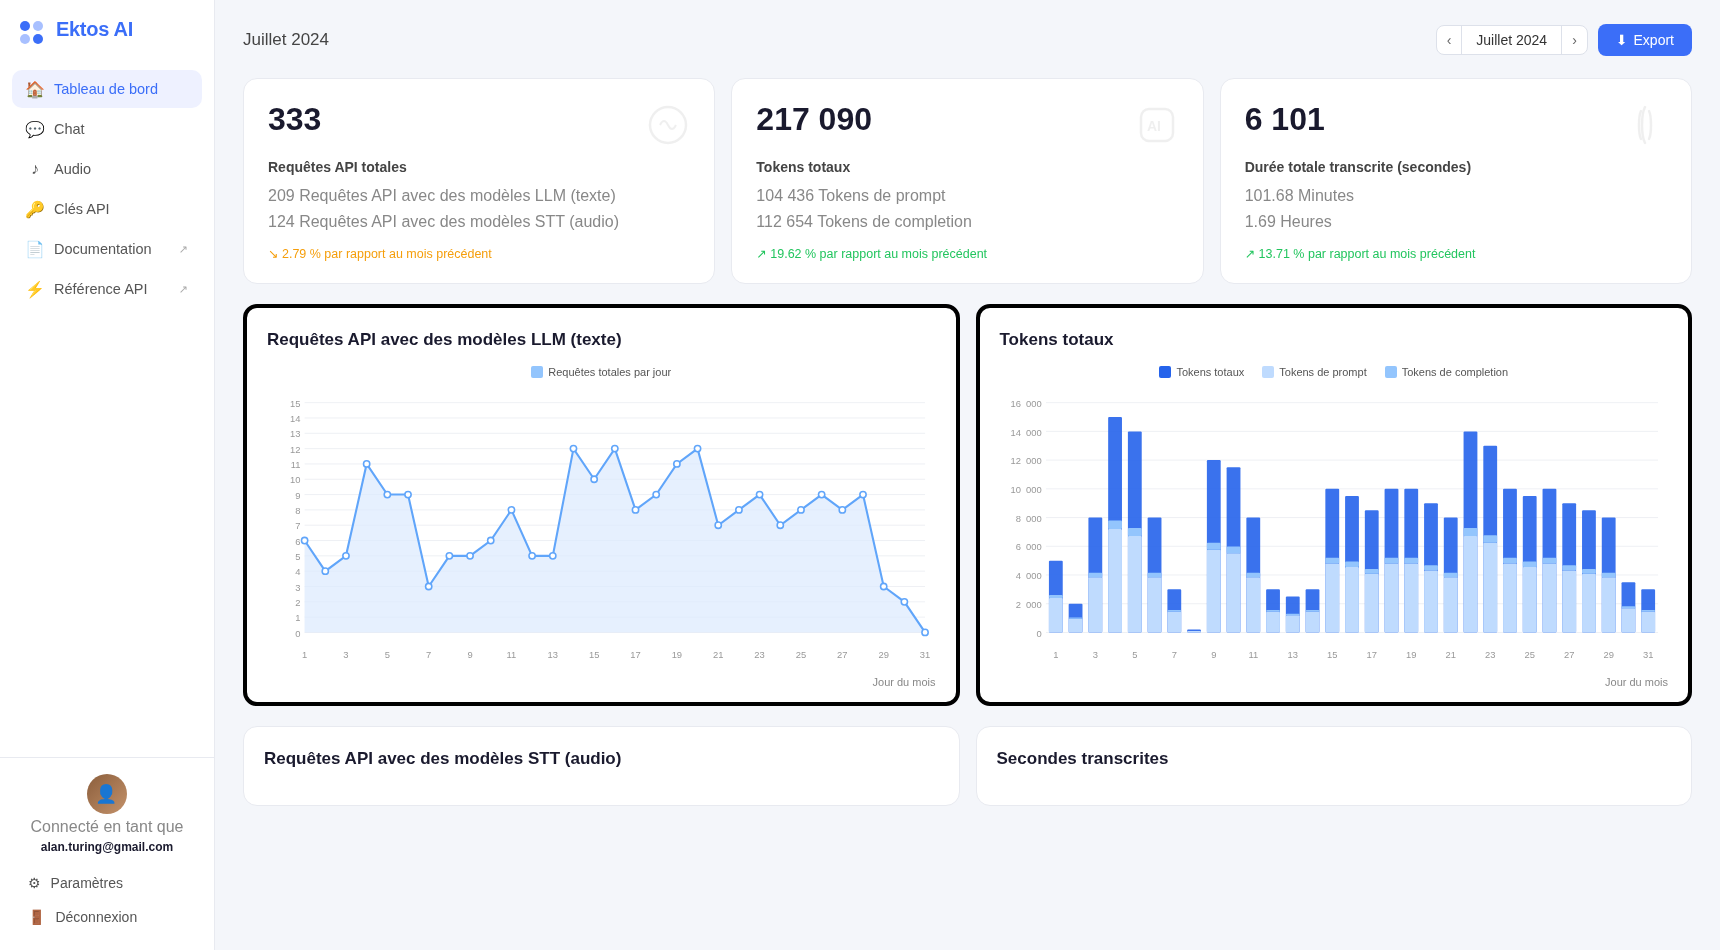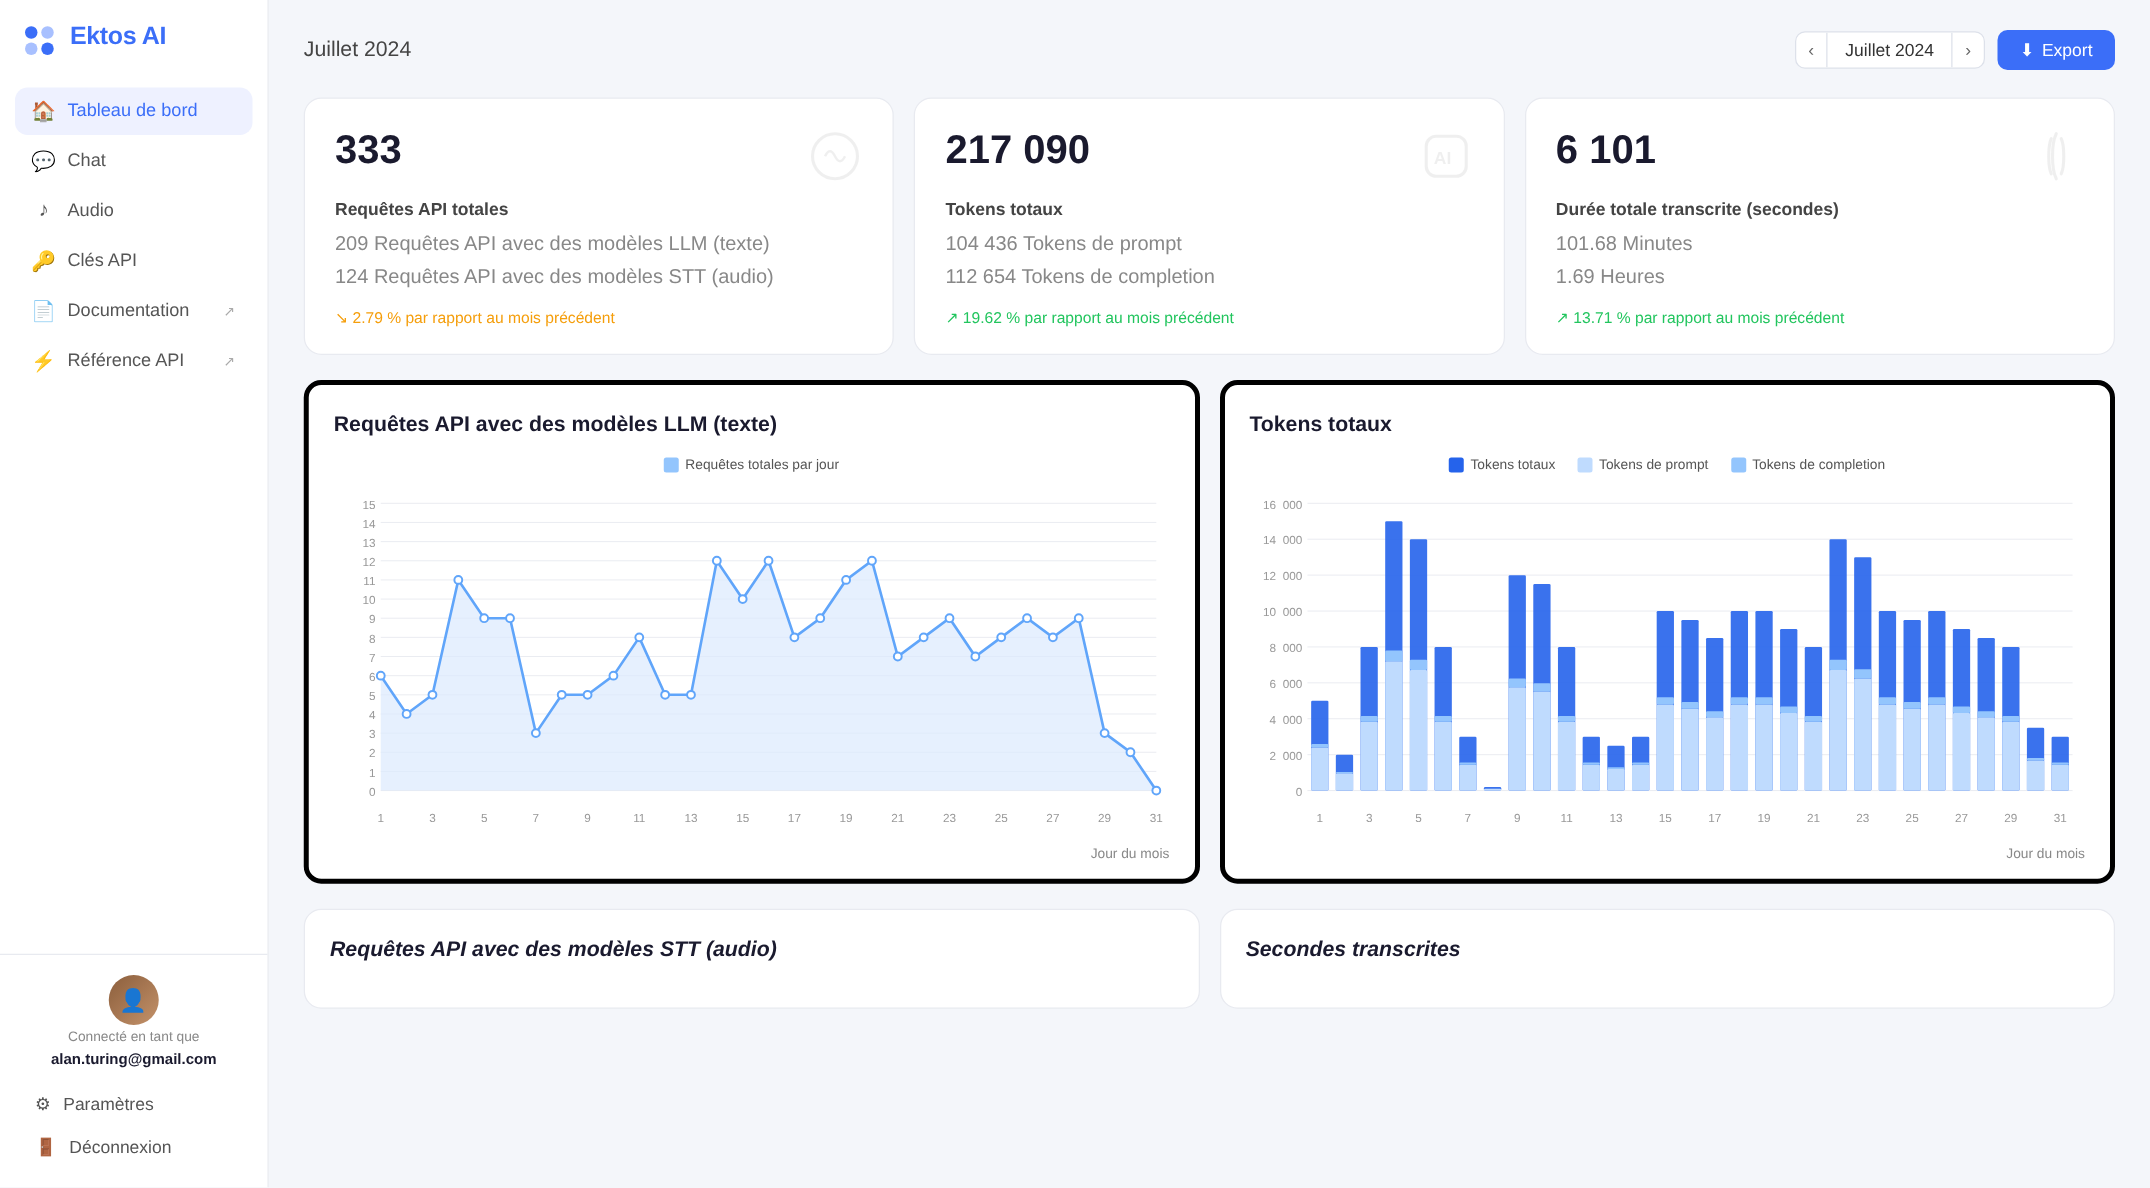--- a/index.html
+++ b/index.html
@@ -102,21 +102,21 @@
       height: 40px;
       border-radius: 50%;
       background: linear-gradient(135deg, #8b5e3c, #c4926a);
       overflow: hidden;
       display: flex;
       align-items: center;
       justify-content: center;
       font-size: 18px;
     }
     .user-subtitle {
-      font-size: 11px;
+      font-size: 16px;
       color: #888;
       text-align: center;
     }
     .user-email {
       font-size: 12px;
       font-weight: 700;
       color: #1a1a2e;
       text-align: center;
     }
     .bottom-nav-item {
@@ -297,21 +297,20 @@
       font-size: 11px;
       color: #888;
       margin-top: 4px;
     }
 
     
     .bottom-row {
       display: grid;
       grid-template-columns: 1fr 1fr;
       gap: 16px;
-      font-style: italic;
     }
     .bottom-chart-card {
       background: #fff;
       border-radius: 14px;
       border: 1px solid #e8eaf0;
       padding: 22px 20px;
       min-height: 80px;
     }
     .bottom-chart-title {
       font-size: 17px;

